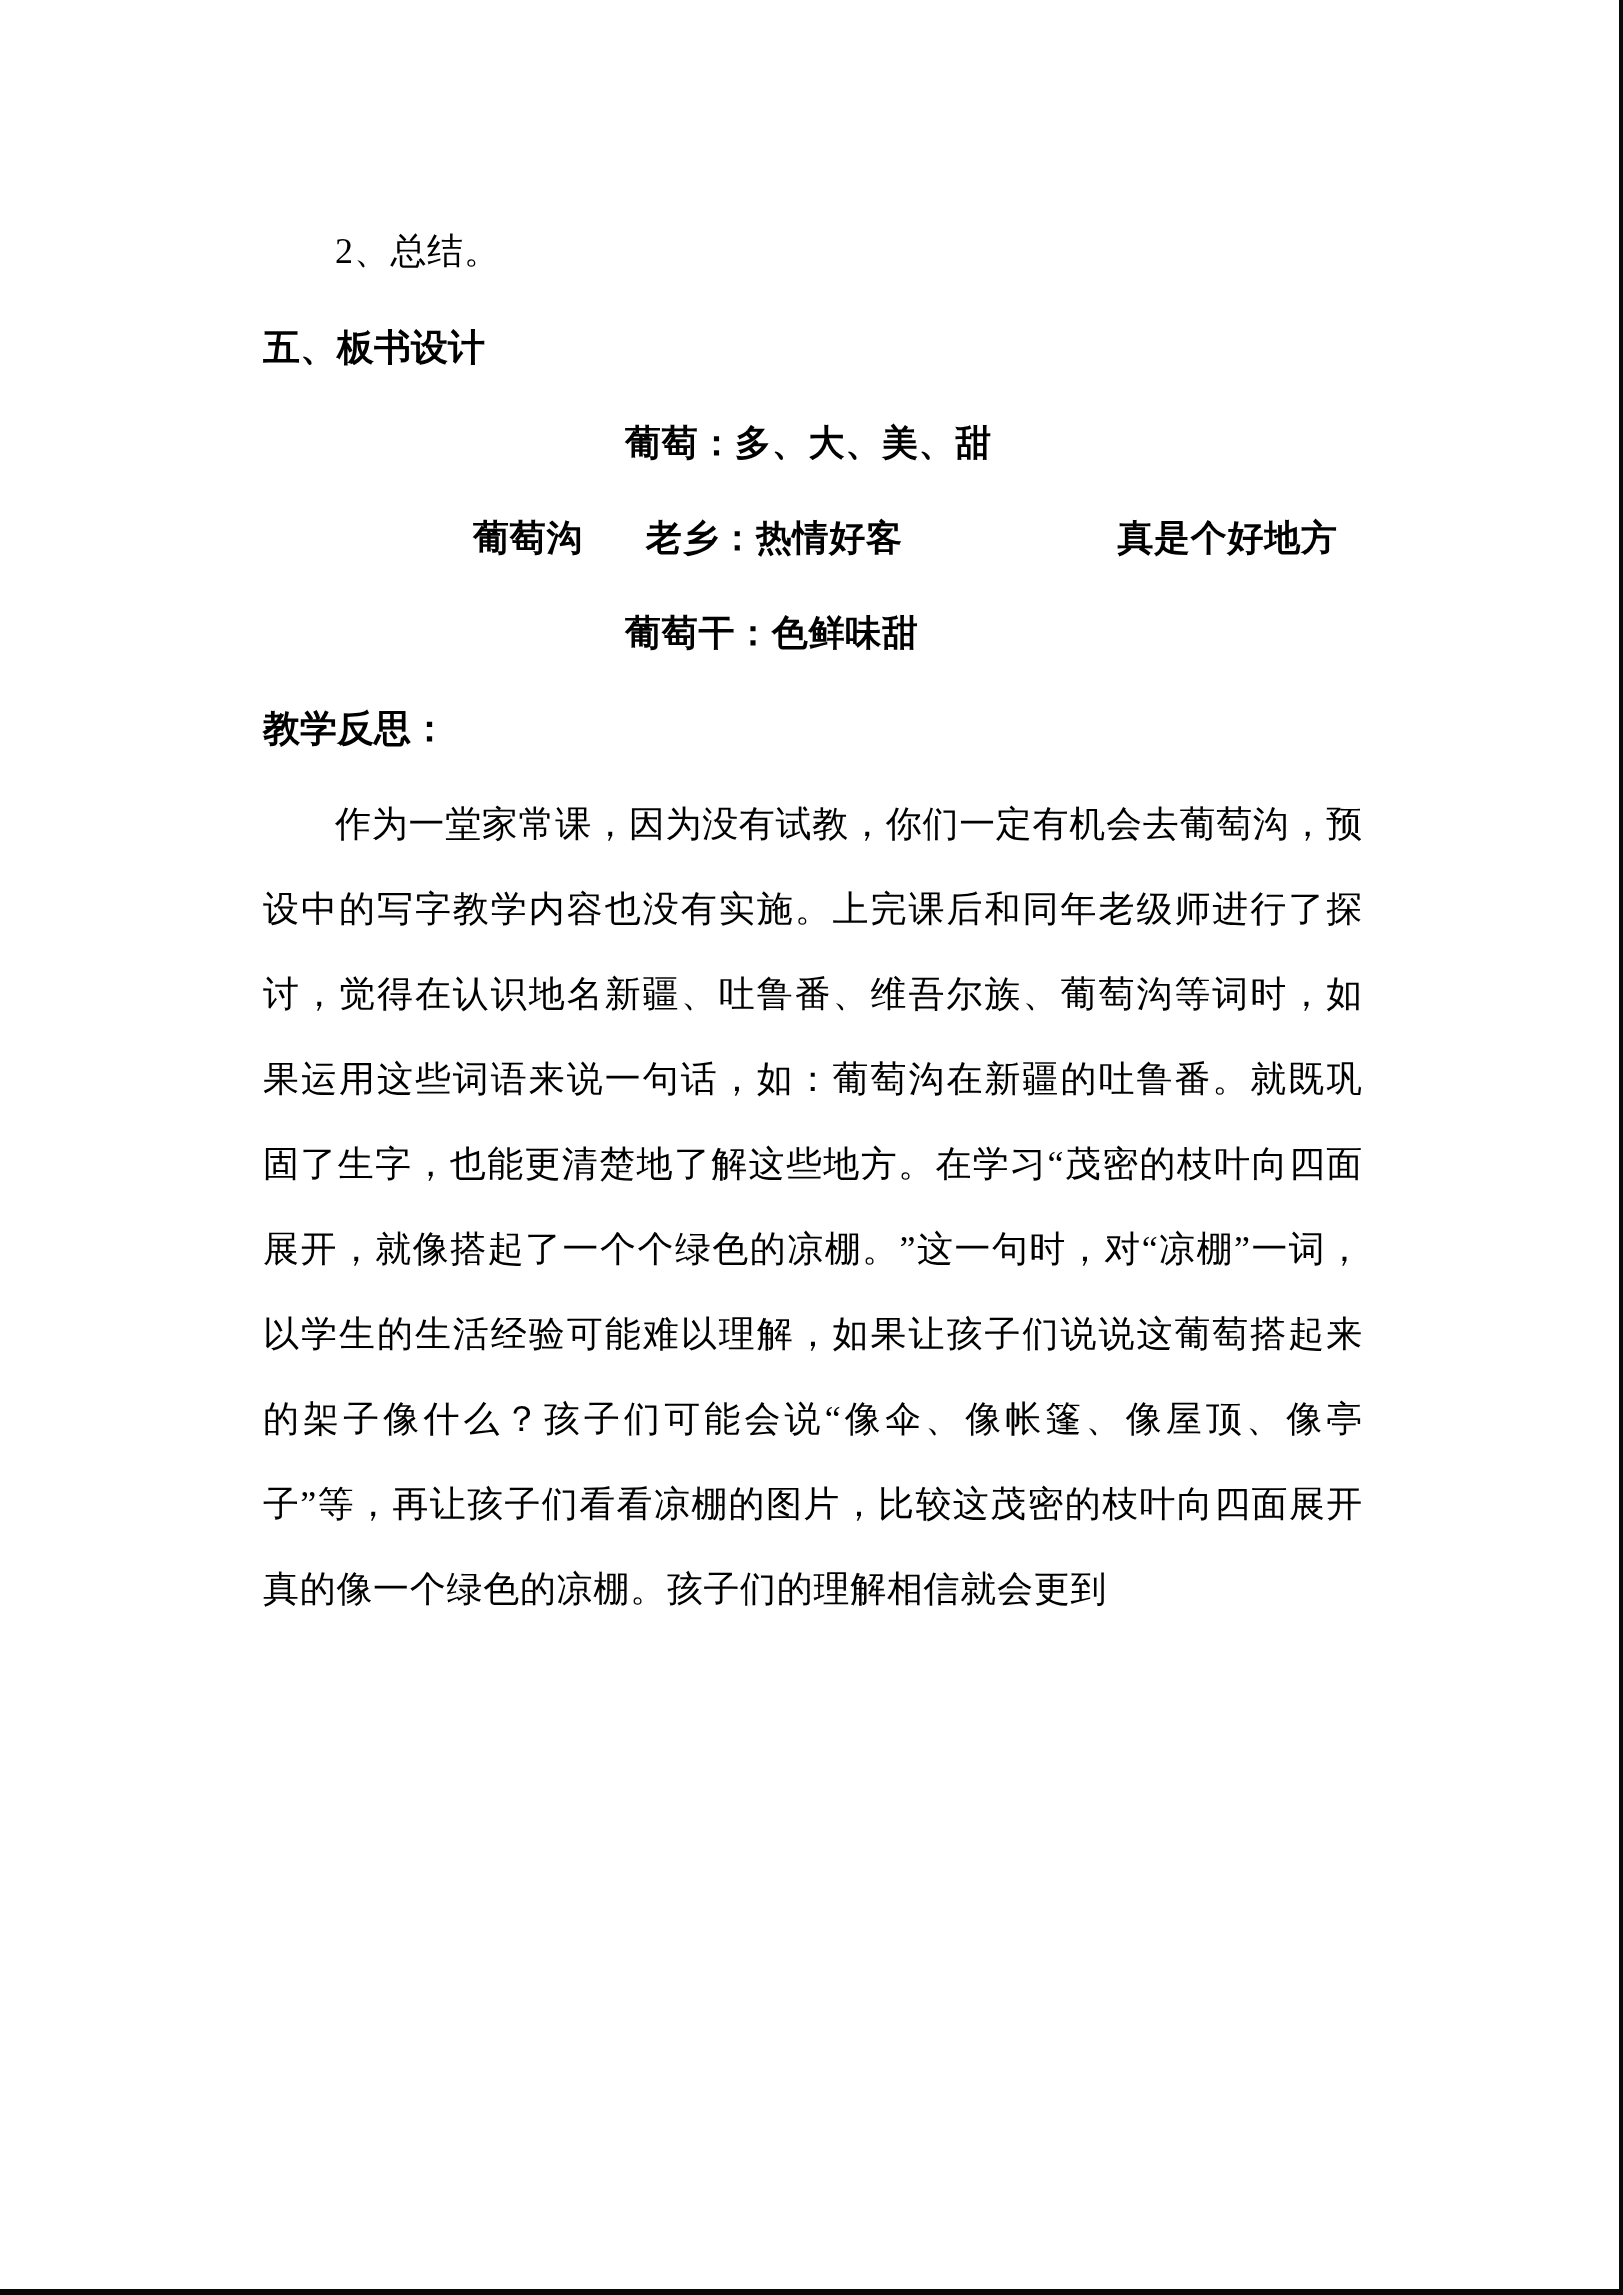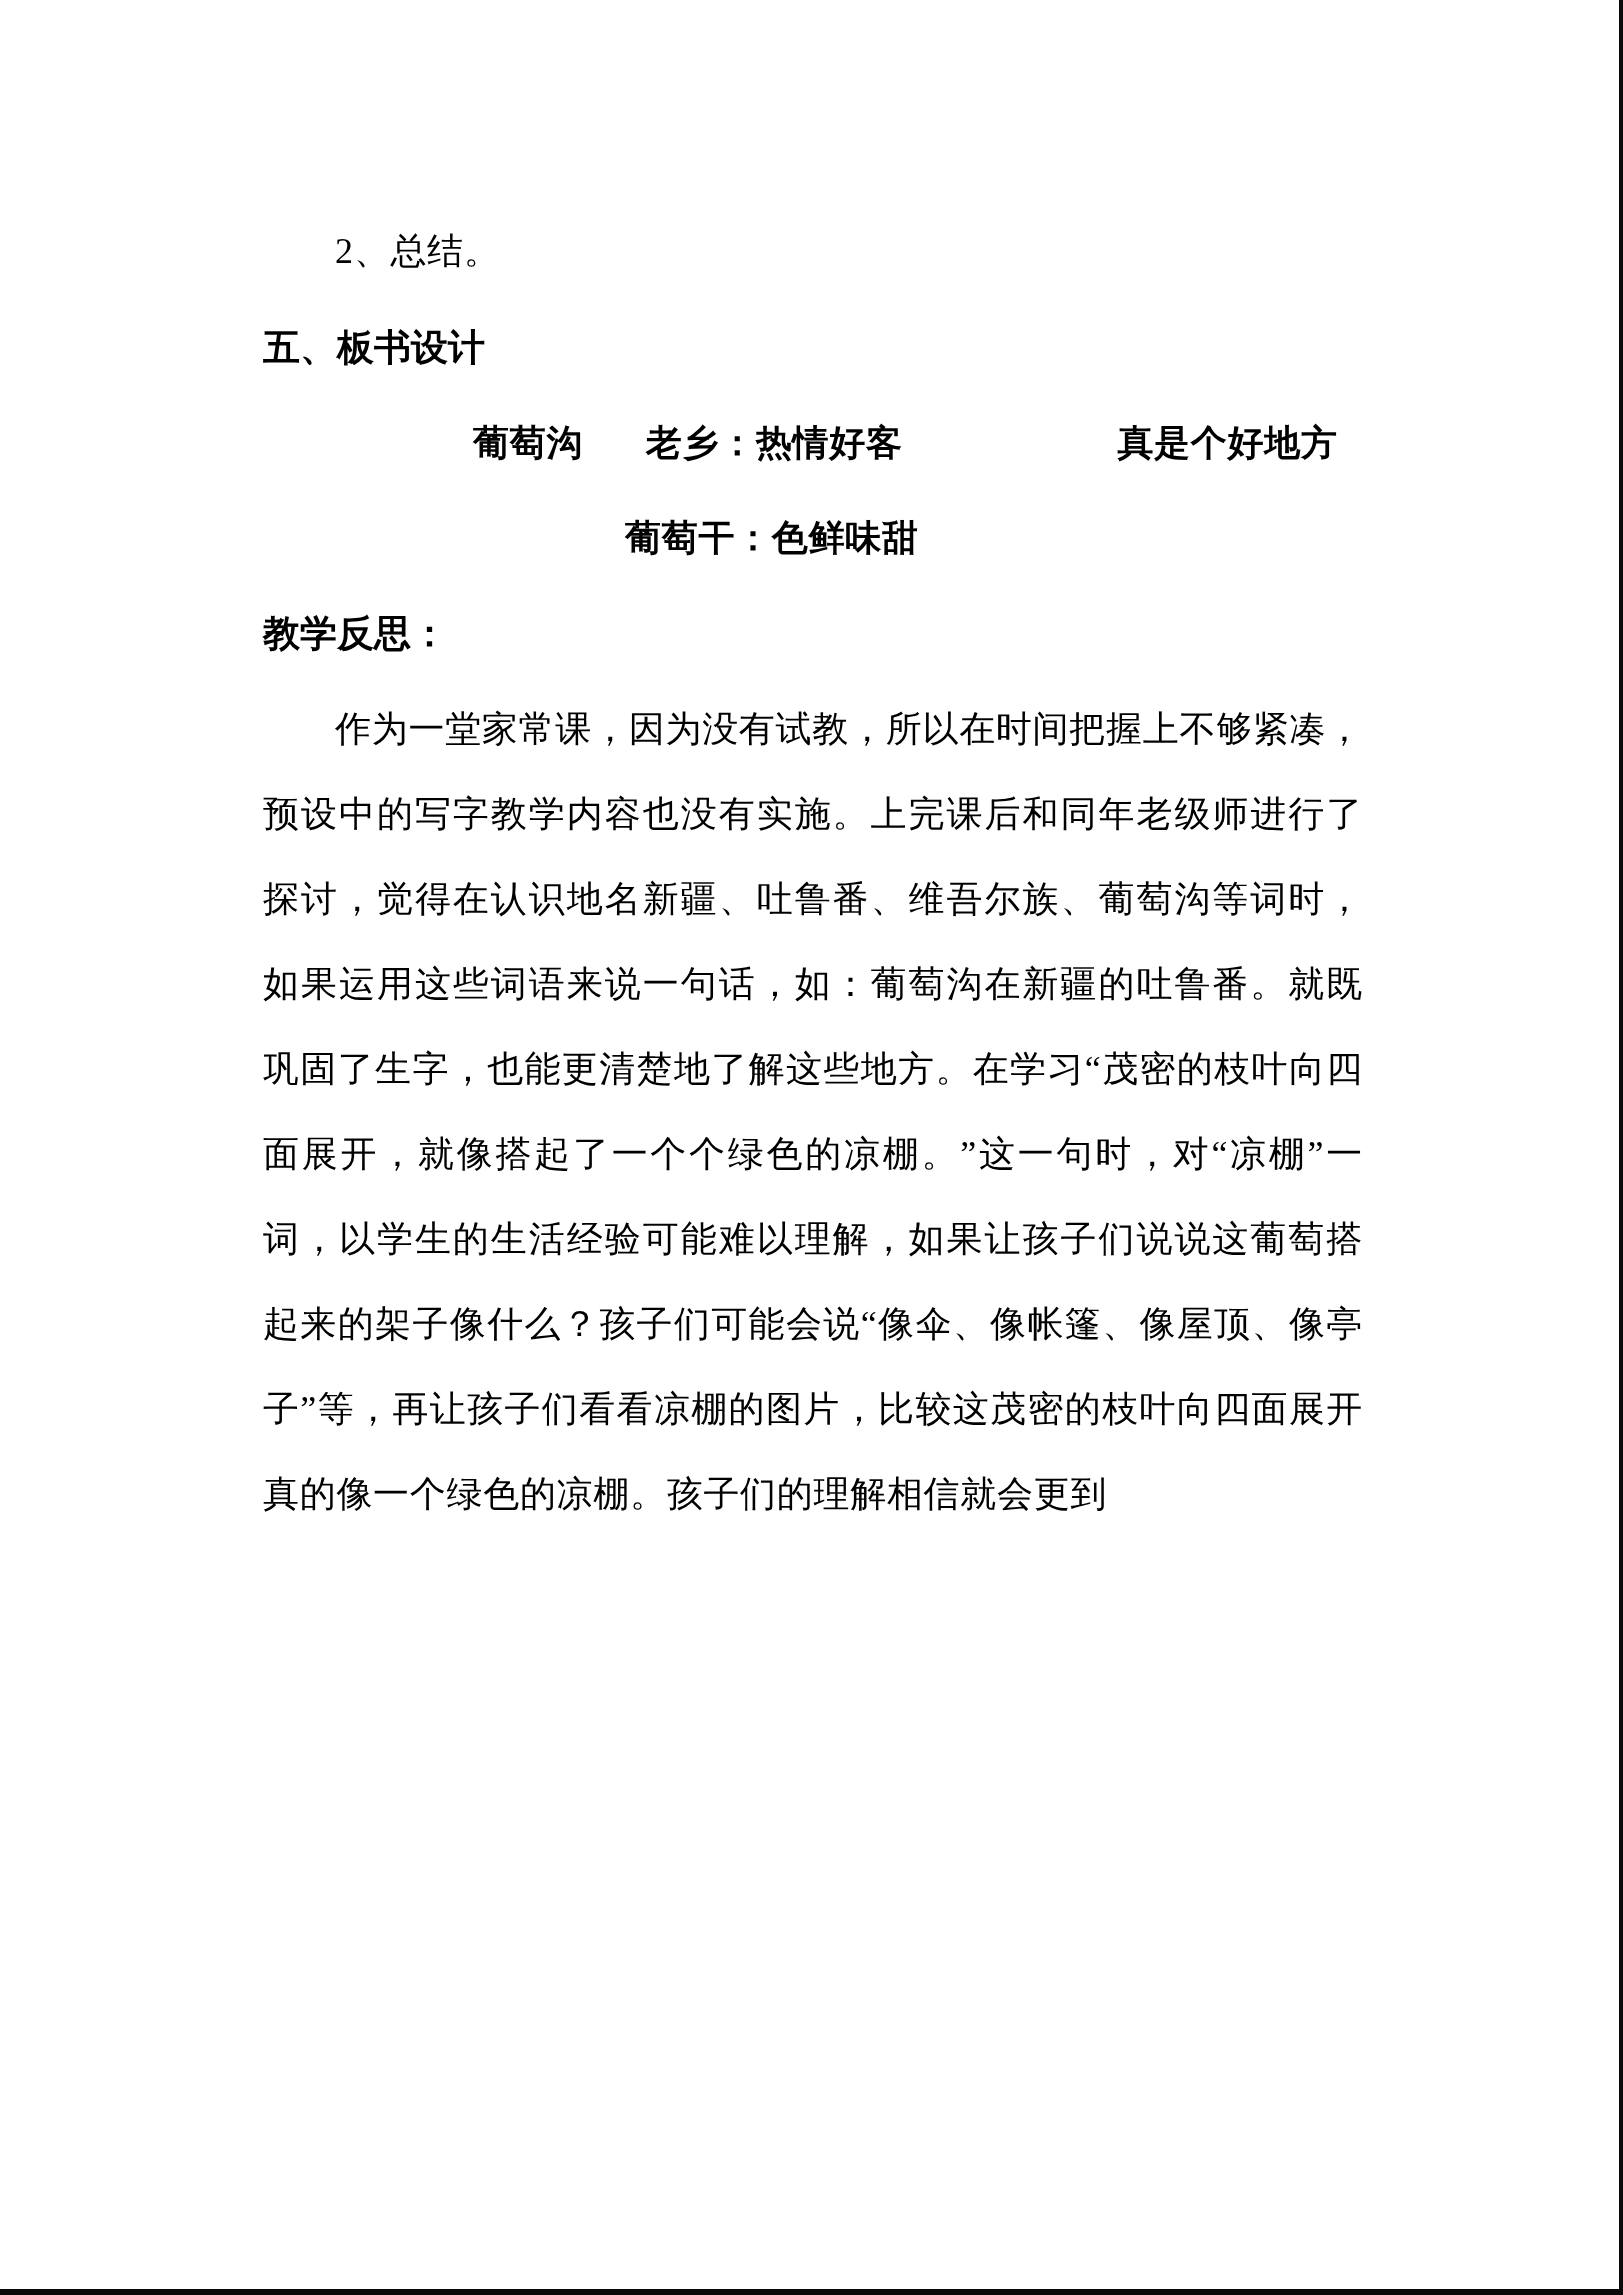--- a/index.html
+++ b/index.html
@@ -57,28 +57,29 @@
 <body>
 
 <div class="page">
 
   <p class="body-text indent">2、总结。</p>
 
 
   <h2 class="heading">五、板书设计</h2>
 
   <div class="board">
+    <p class="board-line l1">葡萄：多、大、美、甜</p>
 
     <p class="board-line l2">
       <span>葡萄沟</span>
       <span class="gap-small">老乡：热情好客</span>
       <span class="gap-large">真是个好地方</span>
     </p>
 
     <p class="board-line l3">葡萄干：色鲜味甜</p>
   </div>
 
   <h2 class="heading">教学反思：</h2>
 
-  <p class="body-text indent">作为一堂家常课，因为没有试教，所以在时间把握上不够紧凑，预设中的写字教学内容也没有实施。上完课后和同年老级师进行了探讨，觉得在认识地名新疆、吐鲁番、维吾尔族、葡萄沟等词时，如果运用这些词语来说一句话，如：葡萄沟在新疆的吐鲁番。就既巩固了生字，也能更清楚地了解这些地方。在学习“茂密的枝叶向四面展开，就像搭起了一个个绿色的凉棚。”这一句时，对“凉棚”一词，以学生的生活经验可能难以理解，如果让孩子们说说这葡萄搭起来的架子像什么？孩子们可能会说“像伞、像帐篷、像屋顶、像亭子”等，再让孩子们看看凉棚的图片，比较这茂密的枝叶向四面展开真的像一个绿色的凉棚。孩子们的理解相信就会更到</p>
+  <p class="body-text indent">作为一堂家常课，因为没有试教，你们一定有机会去葡萄沟，预设中的写字教学内容也没有实施。上完课后和同年老级师进行了探讨，觉得在认识地名新疆、吐鲁番、维吾尔族、葡萄沟等词时，如果运用这些词语来说一句话，如：葡萄沟在新疆的吐鲁番。就既巩固了生字，也能更清楚地了解这些地方。在学习“茂密的枝叶向四面展开，就像搭起了一个个绿色的凉棚。”这一句时，对“凉棚”一词，以学生的生活经验可能难以理解，如果让孩子们说说这葡萄搭起来的架子像什么？孩子们可能会说“像伞、像帐篷、像屋顶、像亭子”等，再让孩子们看看凉棚的图片，比较这茂密的枝叶向四面展开真的像一个绿色的凉棚。孩子们的理解相信就会更到</p>
 
 </div>
 
 
 </body></html>

